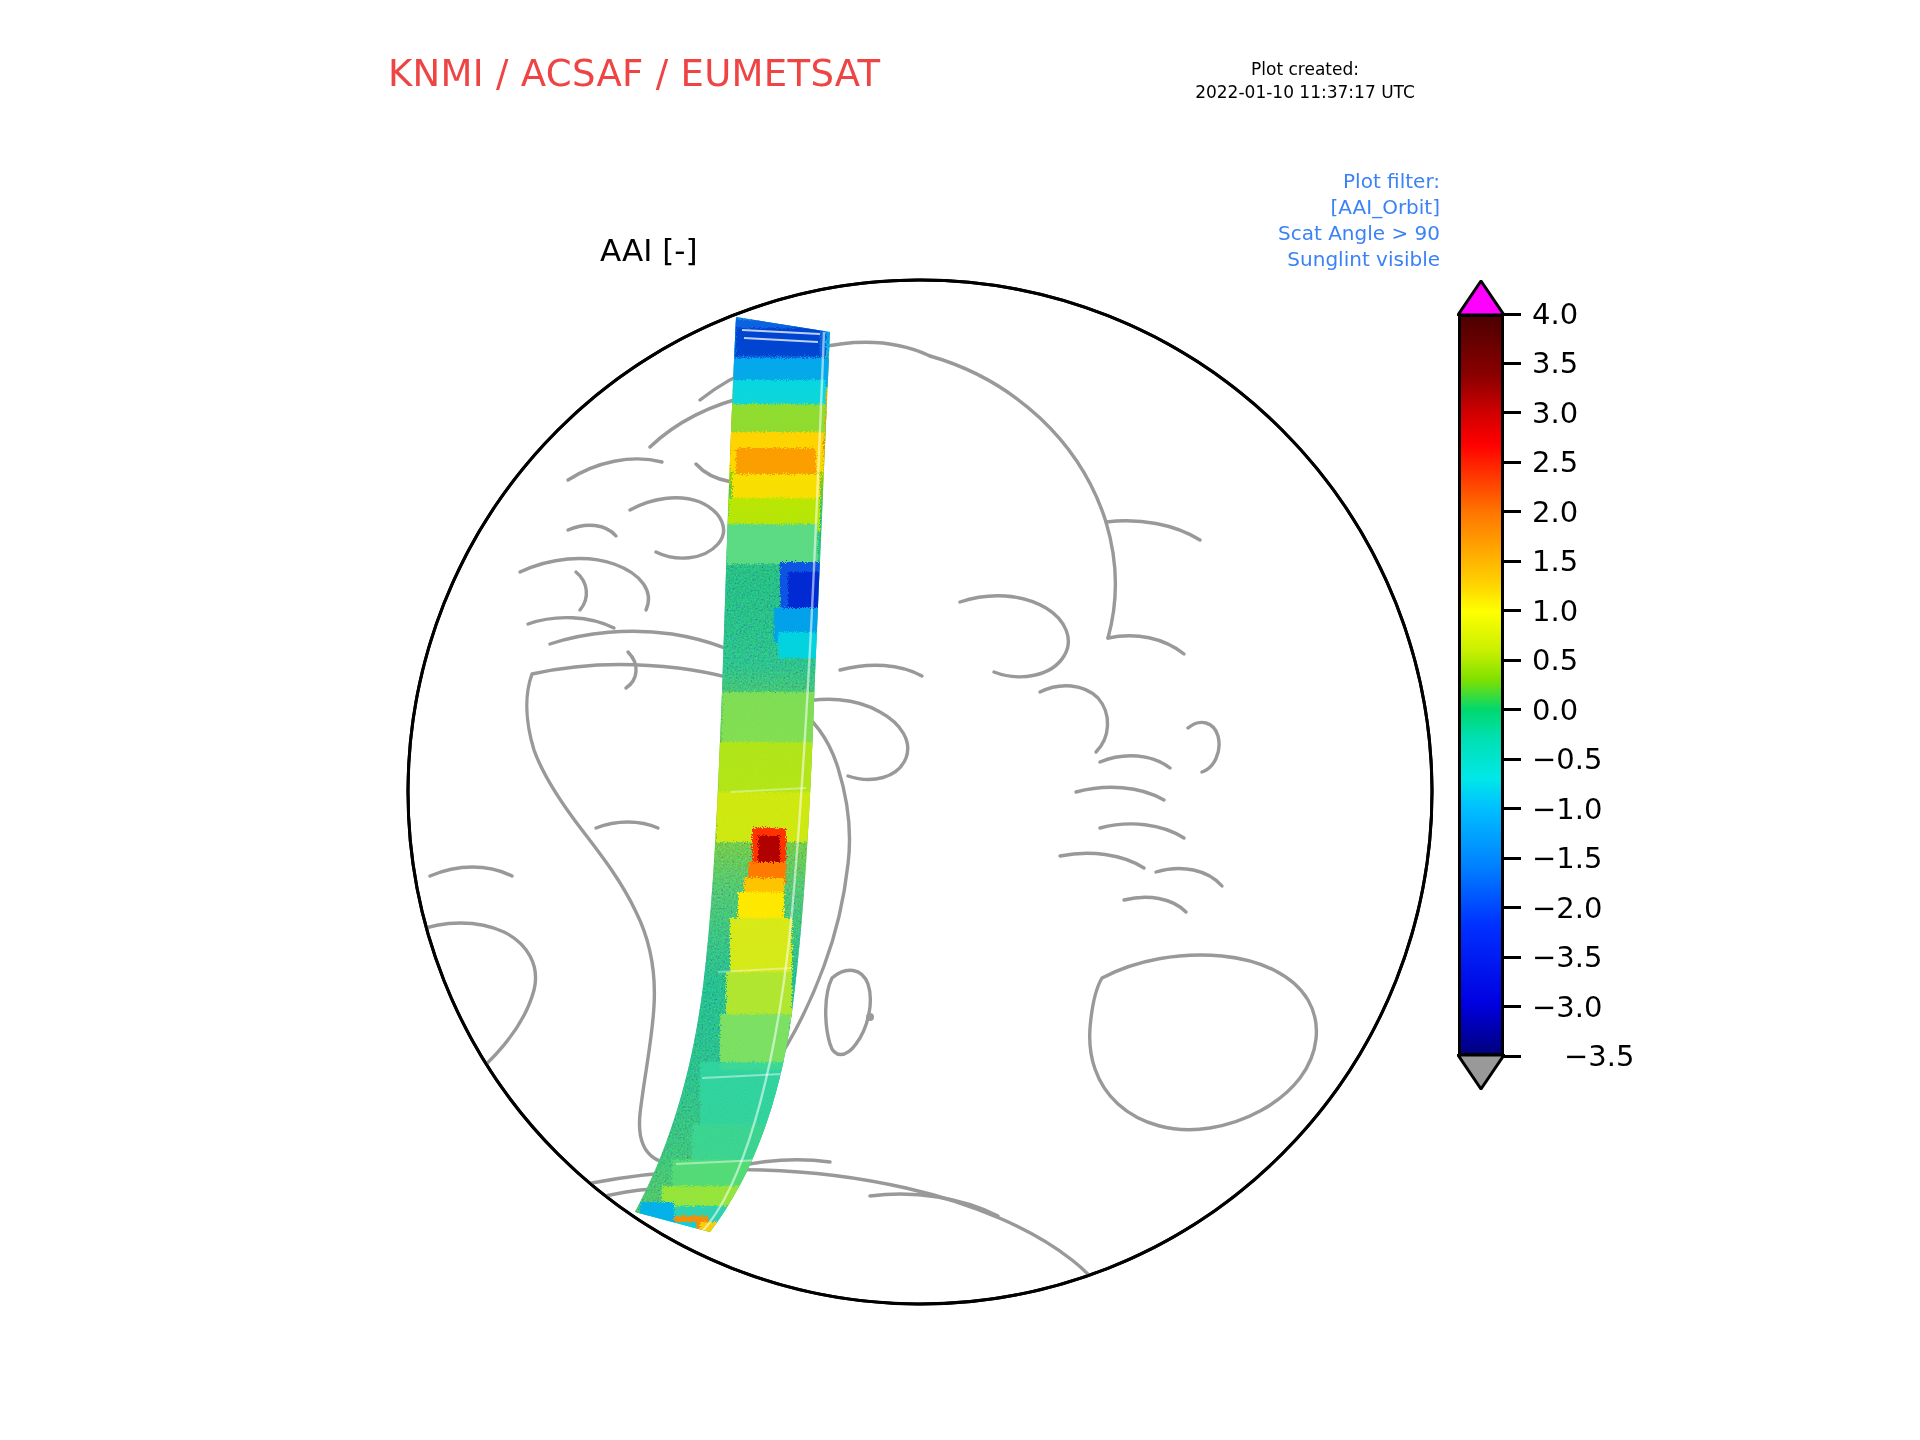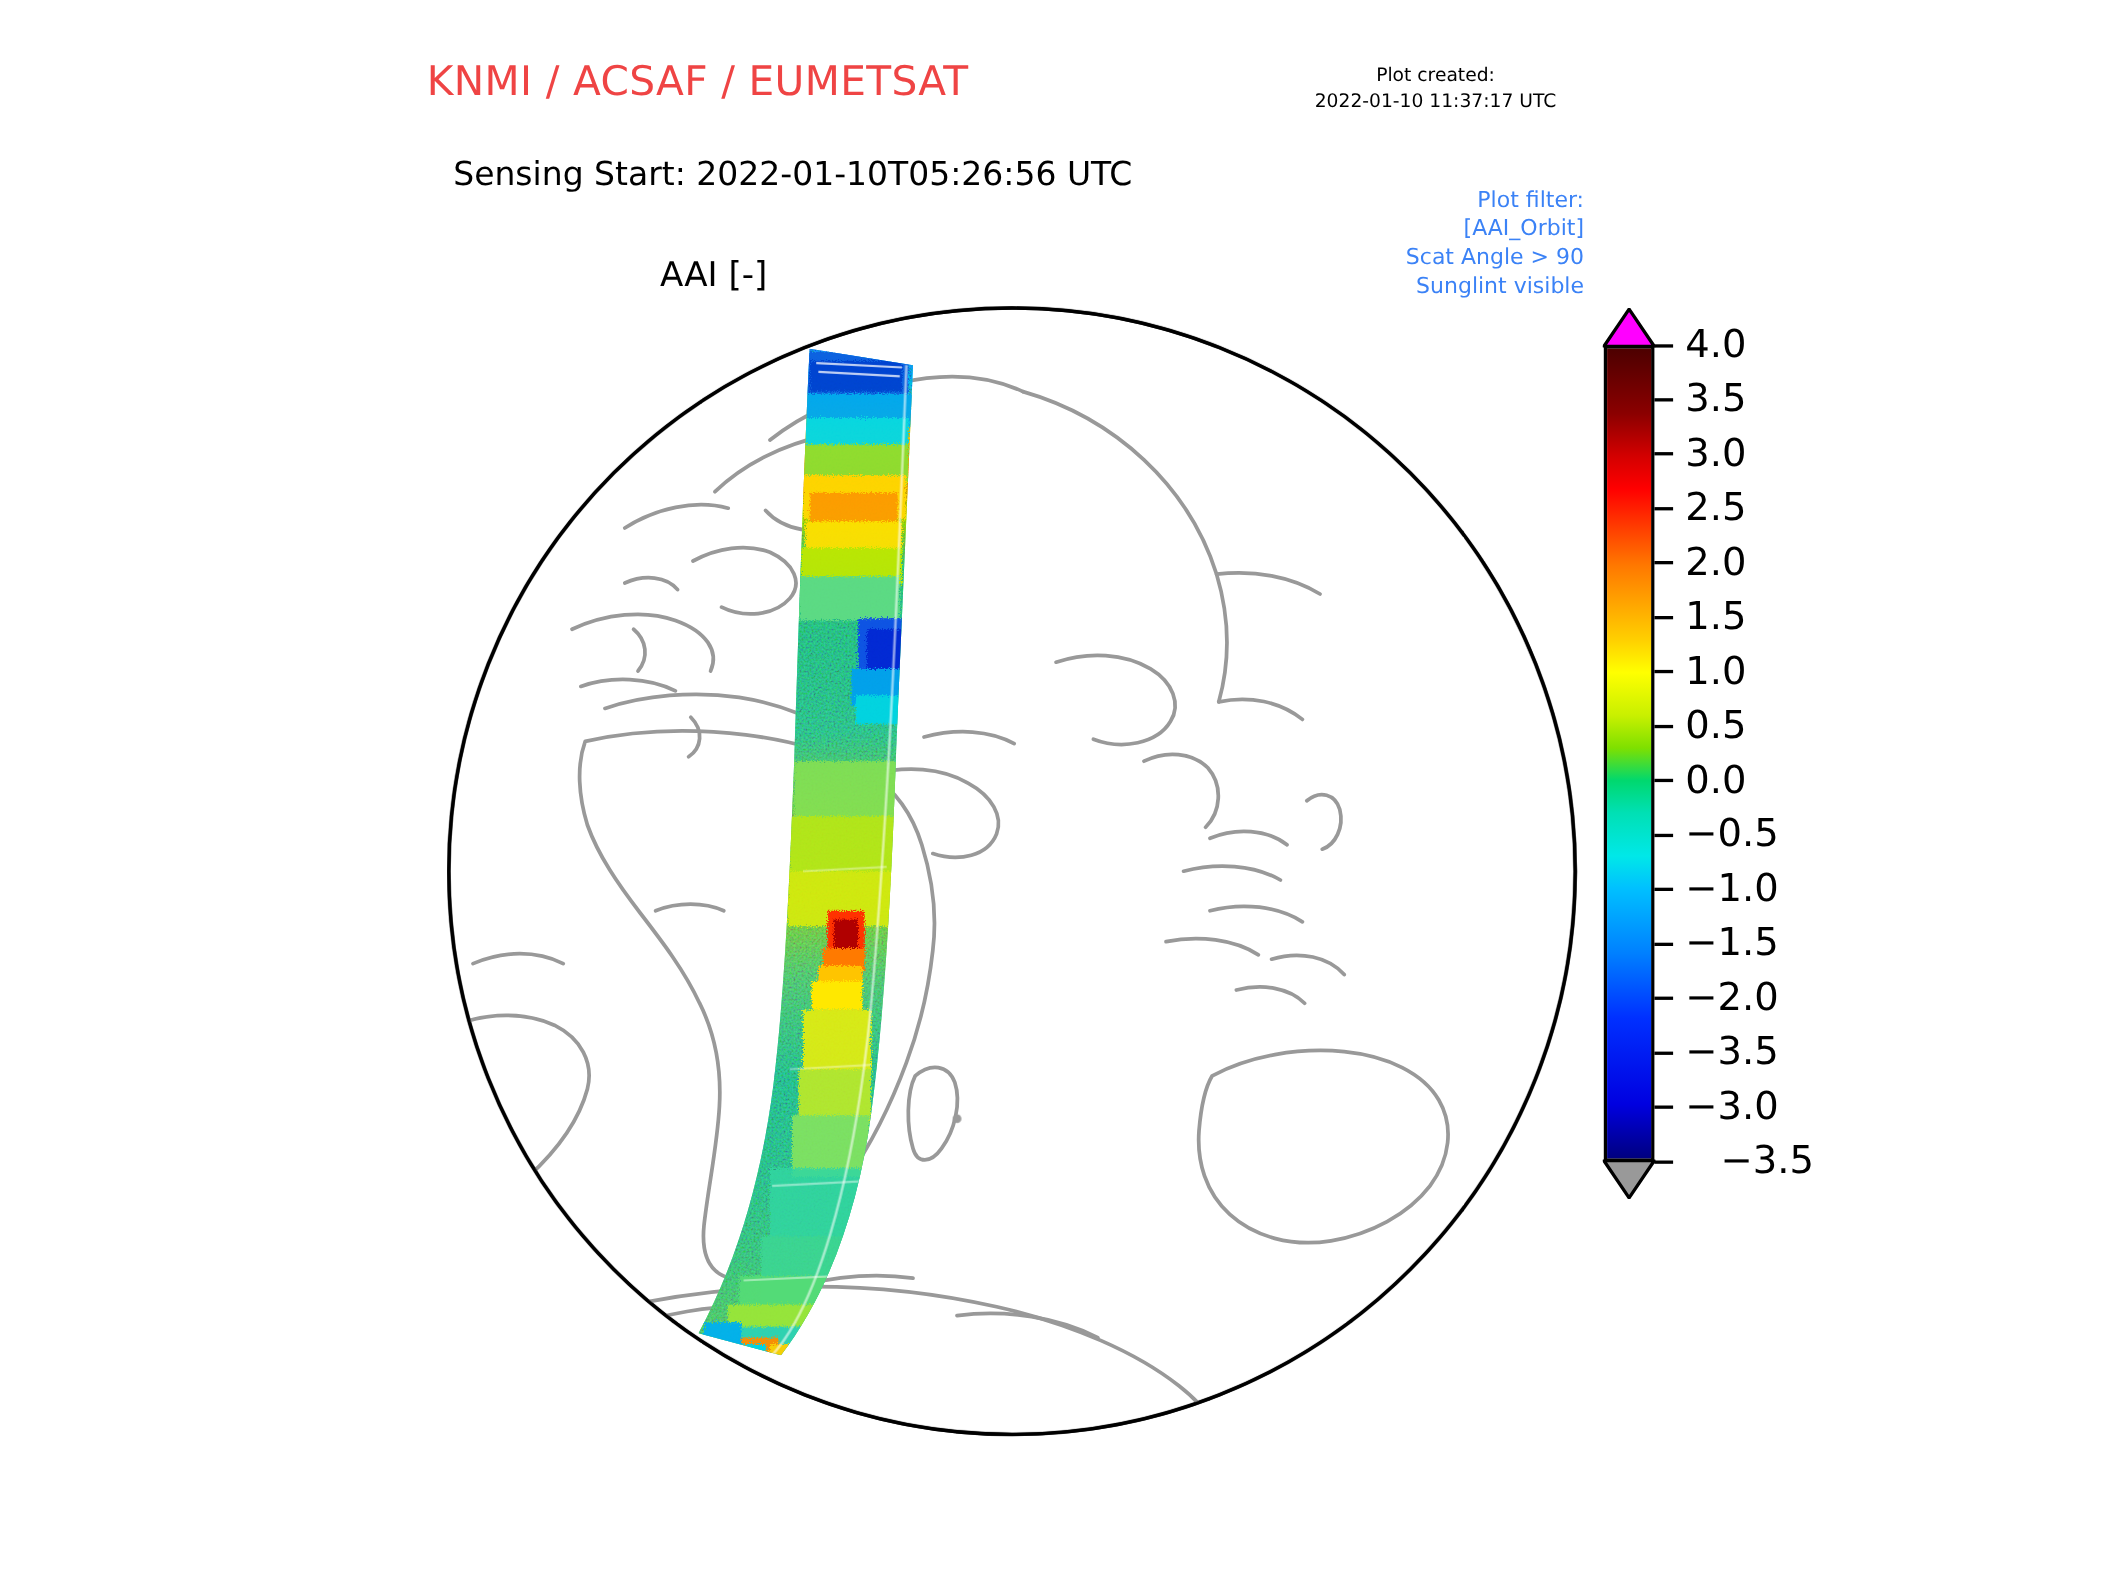--- a/index.html
+++ b/index.html
@@ -26,35 +26,34 @@
   
   #colorbar-area{left:1440px;top:280px;width:330px;height:810px;}
   #cb-wrap{position:absolute;left:18px;top:0;width:46px;height:810px;}
   #cb-bar{position:absolute;left:0;top:34px;width:46px;height:742px;
           border:3px solid #000;box-sizing:border-box;}
   #cb-grad{position:absolute;left:0;top:0;width:100%;height:100%;}
   .cb-arrow{position:absolute;left:-1px;width:48px;height:36px;}
   #cb-arrow-top{top:0;}
   #cb-arrow-bot{bottom:0;}
   .cb-tick{position:absolute;left:46px;width:17px;height:3px;background:#000;}
-  .cb-label{position:absolute;left:74px;font-size:35px;line-height:33px;color:#000;
+  .cb-label{position:absolute;left:74px;font-size:29px;line-height:33px;color:#000;
             transform:translateY(-50%);white-space:nowrap;}
 </style>
 </head>
 <body>
 
 <div class="abs" id="org-title">KNMI / ACSAF / EUMETSAT</div>
 
 <div class="abs" id="plot-created-block">
   <div>Plot created:</div>
   <div>2022-01-10 11:37:17 UTC</div>
 </div>
 
 <div class="abs" id="dataset-block">
-  <div>Sensing Start: 2022-01-10T05:26:56 UTC</div>
 </div>
 
 <div class="abs" id="quantity-label">AAI [-]</div>
 
 <div class="abs" id="filter-block">
   <div>Plot filter:</div>
   <div>[AAI_Orbit]</div>
   <div>Scat Angle &gt; 90</div>
   <div>Sunglint visible</div>
 </div>

